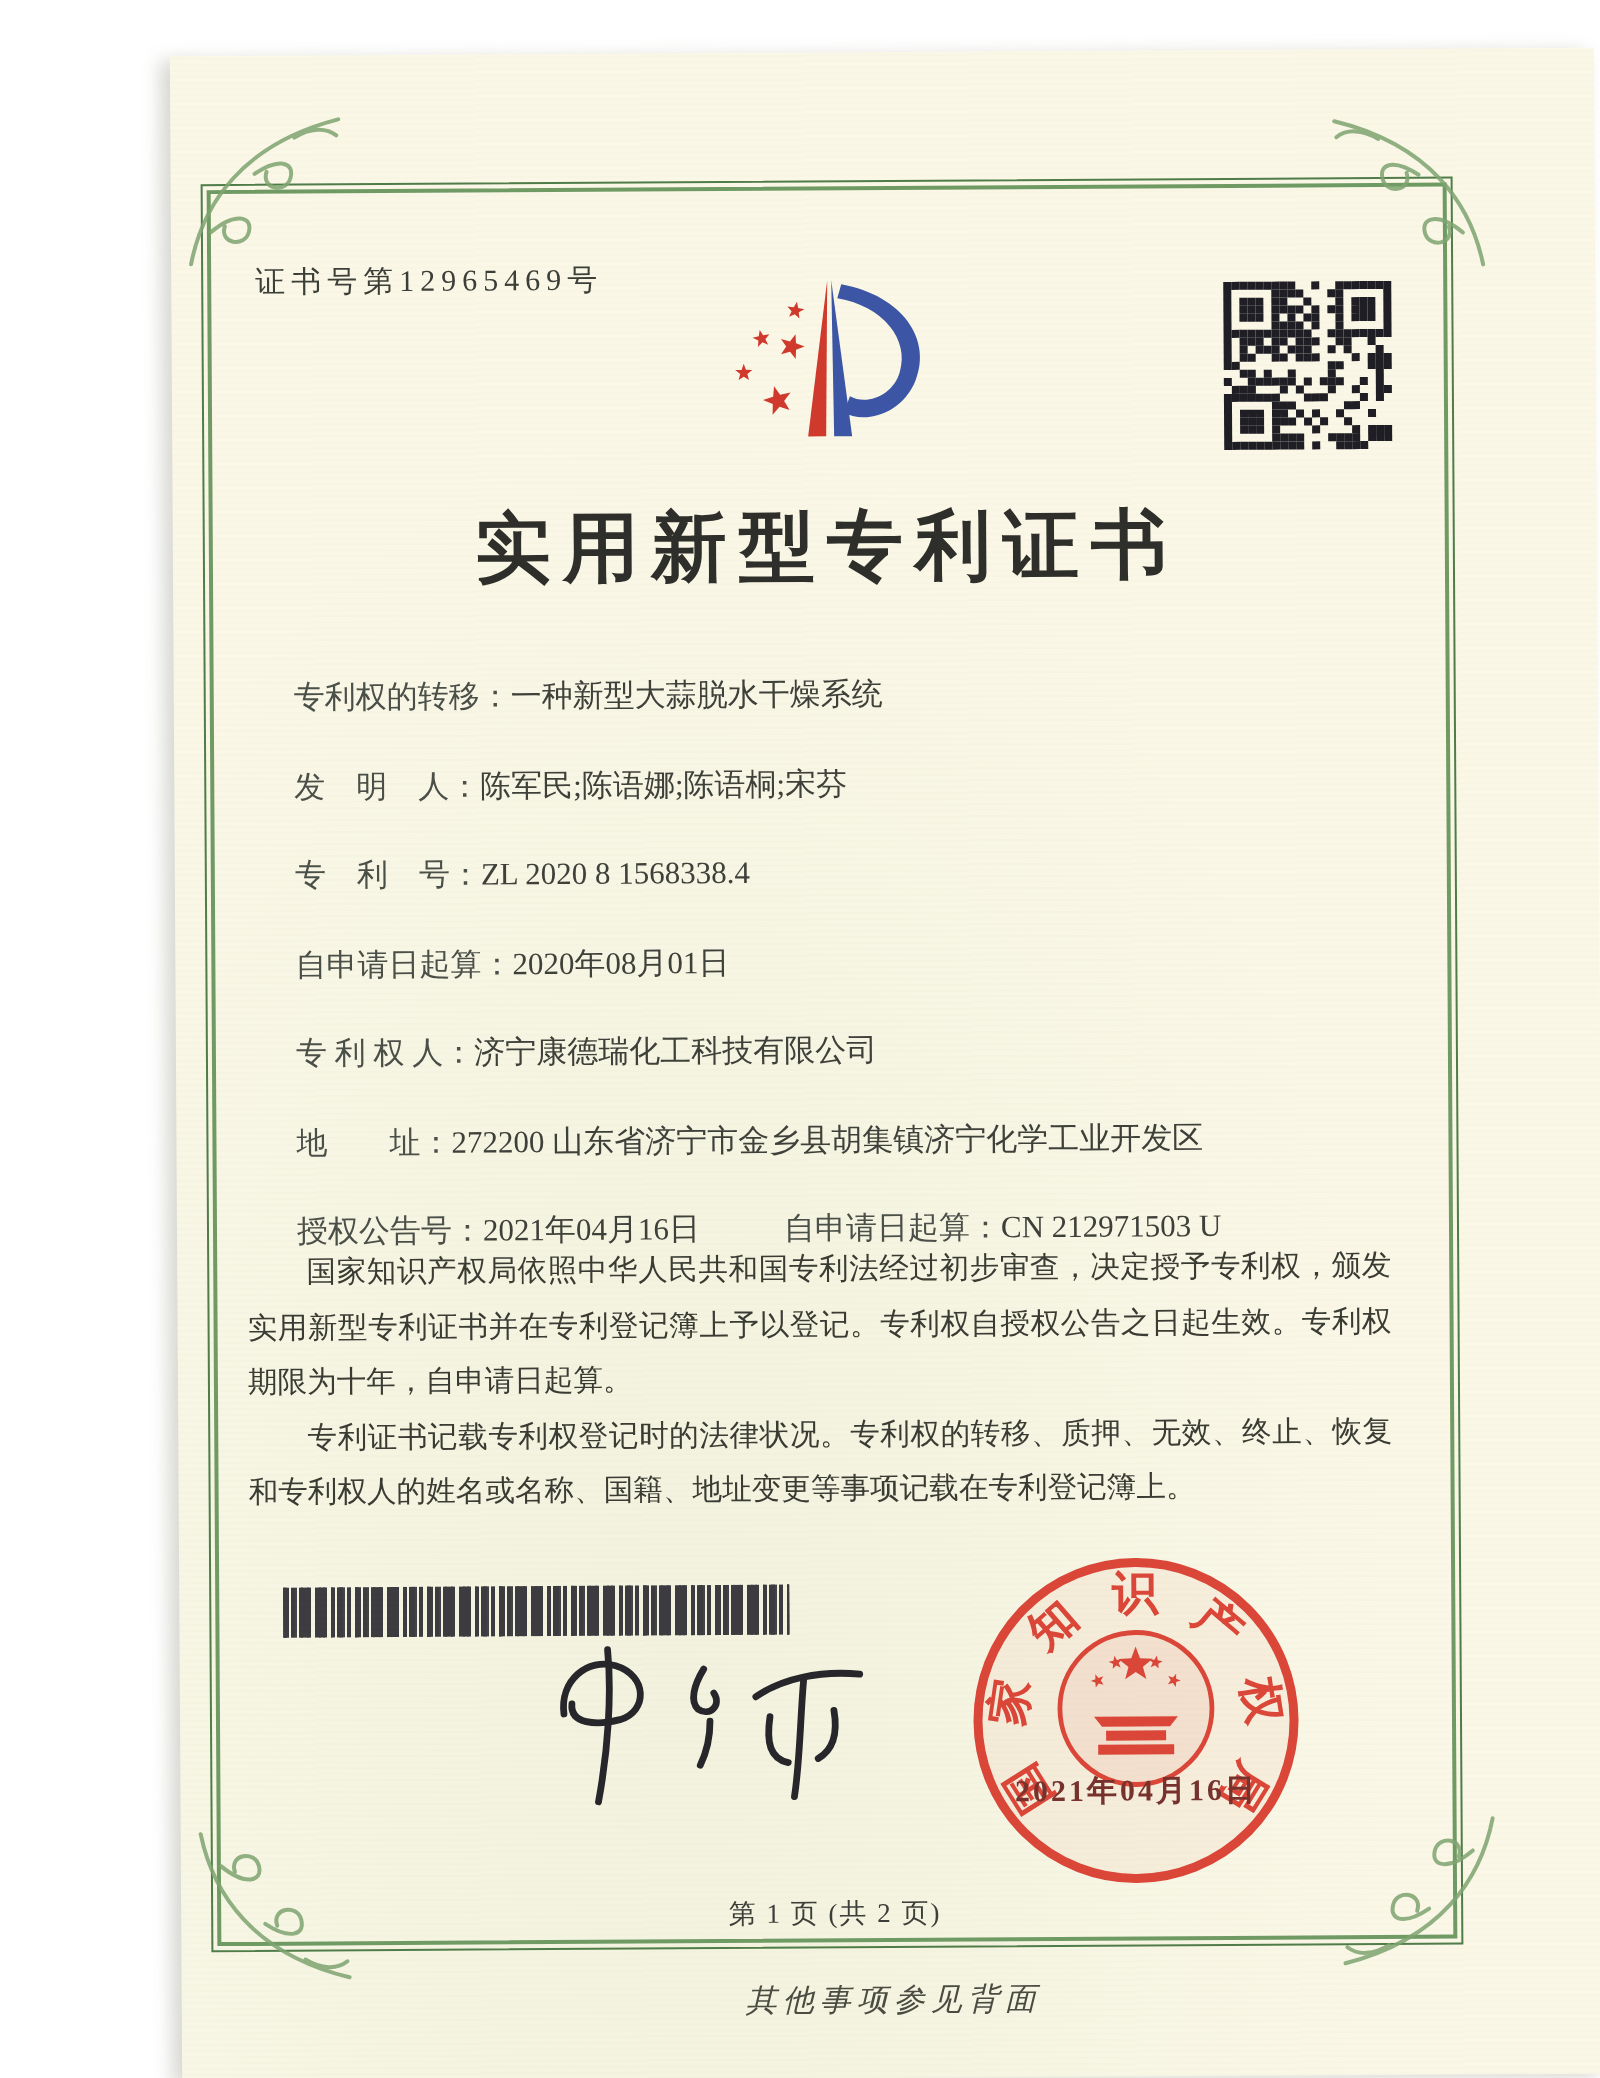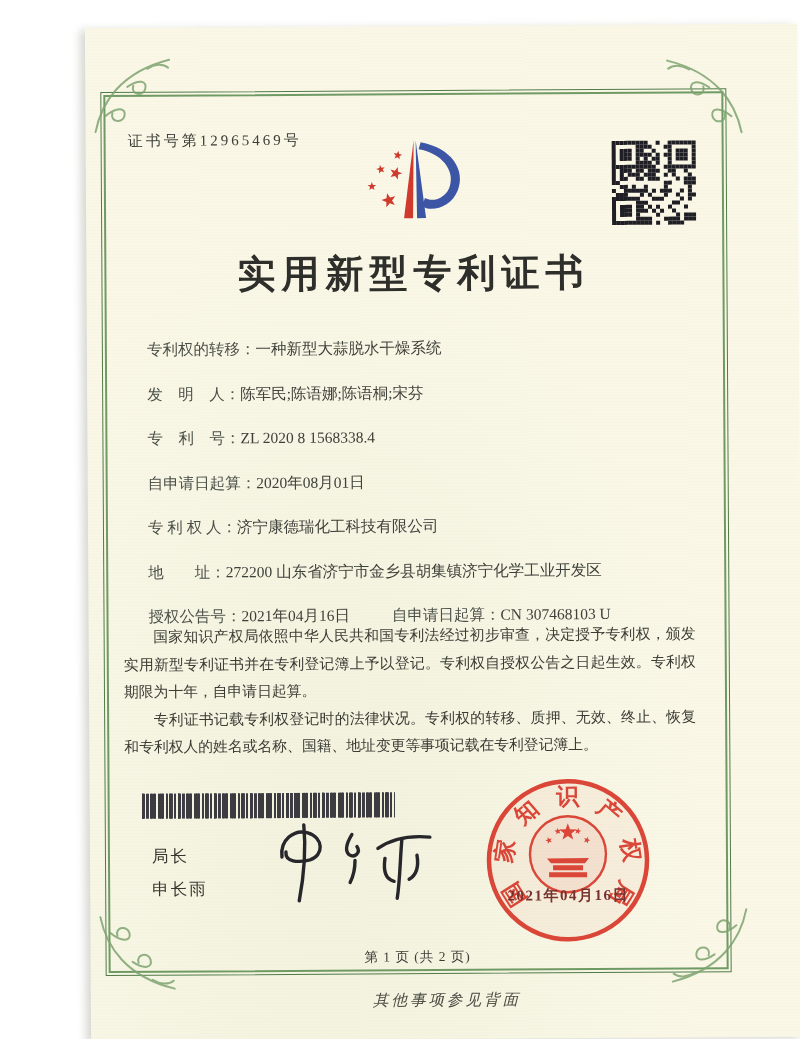--- a/index.html
+++ b/index.html
@@ -389,35 +389,31 @@
     <div class="frow">
       <span class="flabel">自申请日起算：</span><span class="fvalue">2020年08月01日</span>
     </div>
     <div class="frow">
       <span class="flabel">专 利 权 人：</span><span class="fvalue">济宁康德瑞化工科技有限公司</span>
     </div>
     <div class="frow">
       <span class="flabel">地　　址：</span><span class="fvalue">272200 山东省济宁市金乡县胡集镇济宁化学工业开发区</span>
     </div>
     <div class="frow">
-      <span class="flabel">授权公告号：</span><span class="fvalue">2021年04月16日</span><span class="grant-gap"></span><span class="flabel">自申请日起算：</span><span class="fvalue">CN 307468103 U</span>
+      <span class="flabel">授权公告号：</span><span class="fvalue">2021年04月16日</span><span class="grant-gap"></span><span class="flabel">自申请日起算：</span><span class="fvalue">CN 212971503 U</span>
     </div>
   </div>
 
   <div class="paras">
     <p>国家知识产权局依照中华人民共和国专利法经过初步审查，决定授予专利权，颁发实用新型专利证书并在专利登记簿上予以登记。专利权自授权公告之日起生效。专利权期限为十年，自申请日起算。</p>
     <p>专利证书记载专利权登记时的法律状况。专利权的转移、质押、无效、终止、恢复和专利权人的姓名或名称、国籍、地址变更等事项记载在专利登记簿上。</p>
   </div>
 
   <div class="barcode"></div>
 
-  <div class="director">
-    <div>局长</div>
-    <div>申长雨</div>
-  </div>
 
   <svg class="signature" viewBox="0 0 195 92">
     <path d="M24,40 C22,23 36,12 50,16 C66,21 66,39 52,43 C40,46 27,45 28,35"></path>
     <path d="M46,8 C48,30 46,58 41,84"></path>
     <path d="M94,18 C89,26 87,34 91,38 C97,42 103,36 99,30"></path>
     <path d="M97,44 C97,53 95,60 92,66"></path>
     <path d="M120,32 C133,23 152,19 172,21"></path>
     <path d="M144,23 C142,44 142,63 139,82"></path>
     <path d="M127,42 C125,55 127,63 136,65"></path>
     <path d="M159,39 C161,51 158,59 151,63"></path>

